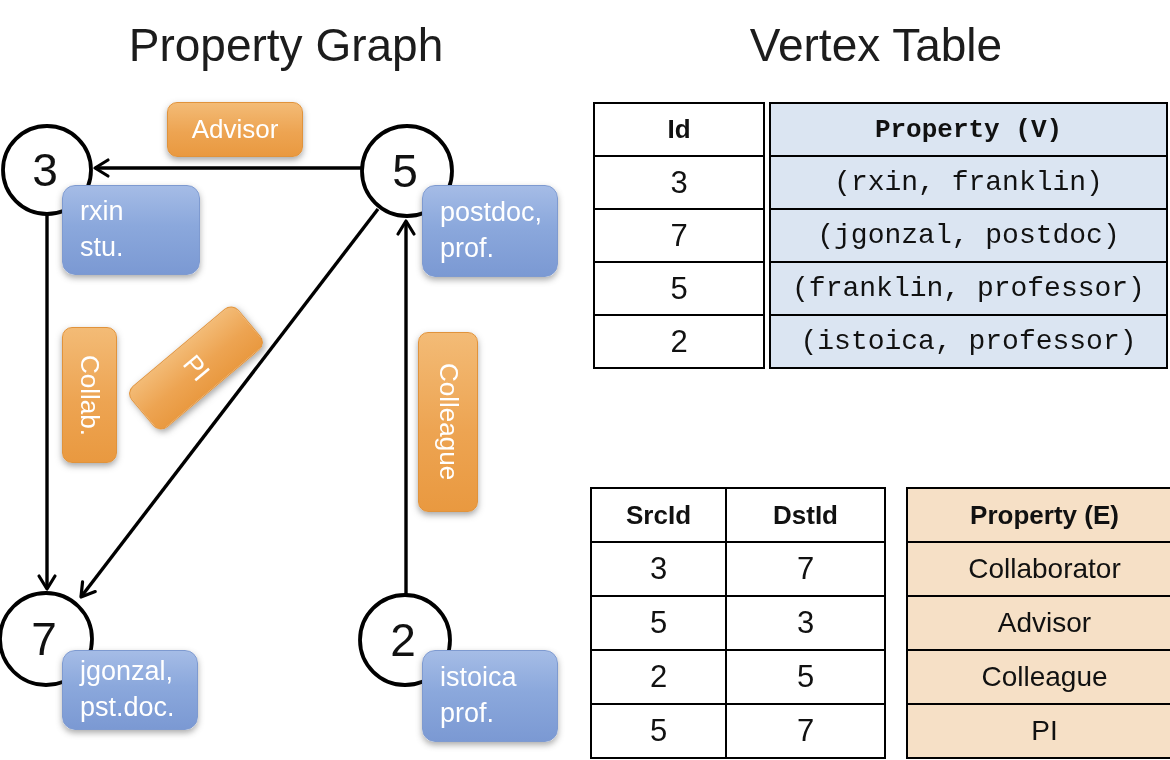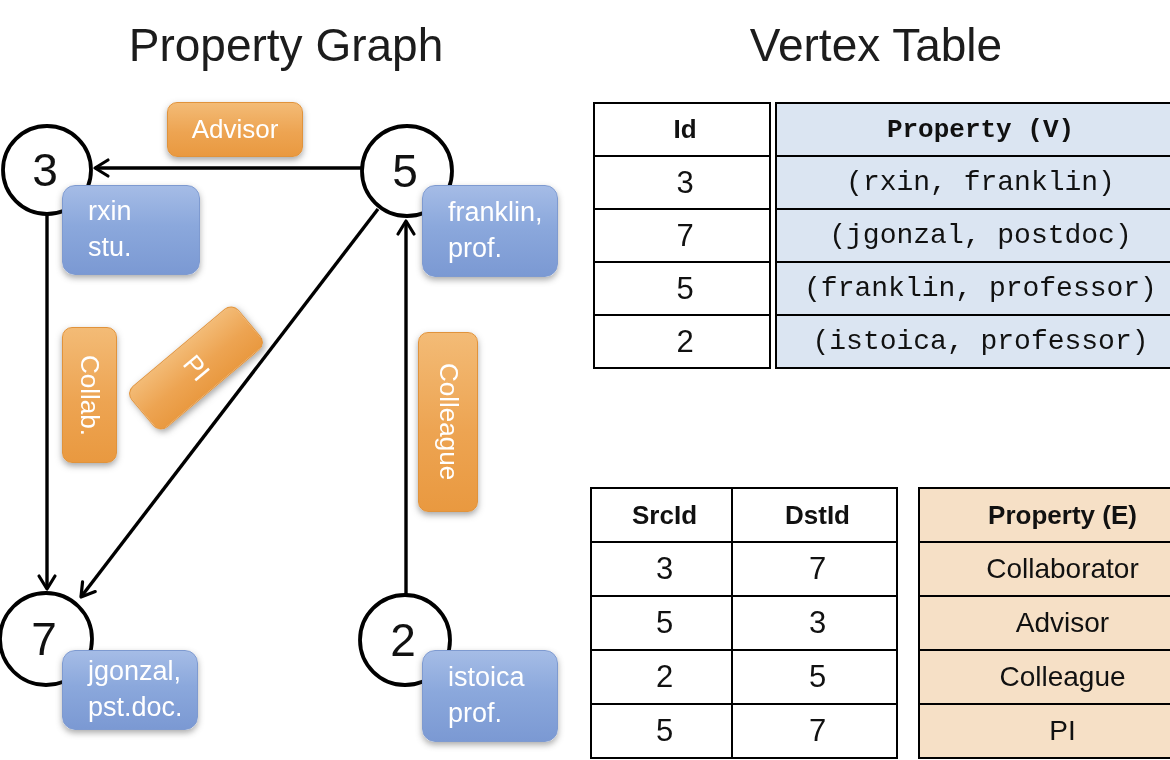--- a/index.html
+++ b/index.html
@@ -17,21 +17,21 @@
 
   
   #graph-svg { position:absolute; left:0; top:0; width:580px; height:760px; }
 
   .vprop {
     position:absolute; border-radius:13px; color:#fff;
     background:linear-gradient(180deg,#a5bce6 0%, #8ba8dc 45%, #7b99d3 100%);
     border:1px solid #7e9ad0;
     box-shadow:0 3px 6px rgba(70,70,70,0.45);
     display:flex; flex-direction:column; justify-content:center;
-    padding-left:25px; box-sizing:border-box;
+    padding-left:17px; box-sizing:border-box;
     font-size:27px; line-height:1.33; font-weight:400;
   }
   #vprop-3 { left:62px;  top:185px; width:138px; height:90px; }
   #vprop-5 { left:422px; top:185px; width:136px; height:92px; }
   #vprop-7 { left:62px;  top:650px; width:136px; height:80px; }
   #vprop-2 { left:422px; top:650px; width:136px; height:92px; }
 
   .eprop {
     position:absolute; border-radius:10px; color:#fff;
     background:linear-gradient(180deg,#f3bb76 0%, #eda452 55%, #e99940 100%);
@@ -51,21 +51,21 @@
   
   .tbl { position:absolute; display:flex; }
   #vertex-table { left:593px; top:102px; gap:4px; }
   #edge-table   { left:590px; top:487px; gap:20px; }
 
   .subtbl { border:2px solid #000; display:flex; flex-direction:column; background:#fff; }
   .trow { display:flex; border-top:2px solid #000; }
   .trow:first-child { border-top:none; }
   .tcell {
     display:flex; align-items:center; justify-content:center;
-    font-size:28px; color:#111; font-weight:400;padding-left:6px;
+    font-size:28px; color:#111; font-weight:400;
   }
   .tcell.hdr { font-weight:700; font-size:26px; }
   .tcell.num { font-size:31px; }
 
   
   #vertex-table .trow { height:51px; }
   #vertex-table .id-col   { width:168px; }
   #vertex-table .prop-col { width:395px; background:#dbe5f2; }
   #vertex-table .sub-prop .trow { background:#dbe5f2;font-family:Liberation Mono, monospace; }
 
@@ -104,21 +104,21 @@
     <text x="405" y="187" font-size="46" fill="#111" text-anchor="middle">5</text>
     <text x="44" y="655" font-size="46" fill="#111" text-anchor="middle">7</text>
     <text x="403" y="656" font-size="46" fill="#111" text-anchor="middle">2</text>
   </svg>
 
   <div class="vprop" id="vprop-3">
     <span>rxin</span>
     <span>stu.</span>
   </div>
   <div class="vprop" id="vprop-5">
-    <span>franklin,</span>
+    <span>postdoc,</span>
     <span>prof.</span>
   </div>
   <div class="vprop" id="vprop-7">
     <span>jgonzal,</span>
     <span>pst.doc.</span>
   </div>
   <div class="vprop" id="vprop-2">
     <span>istoica</span>
     <span>prof.</span>
   </div>

